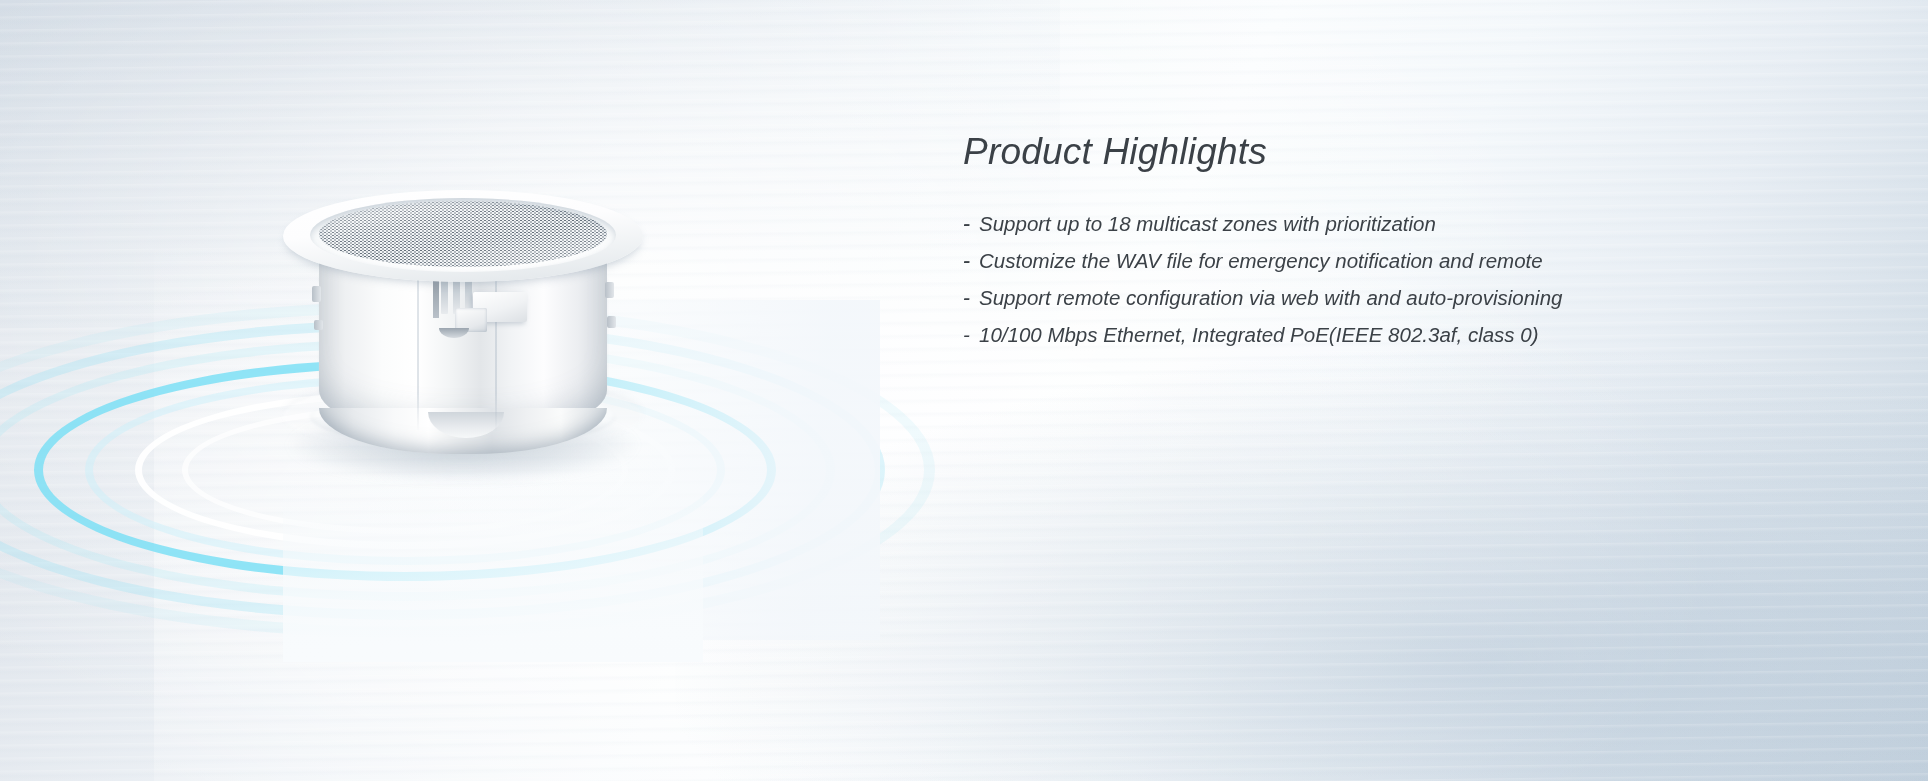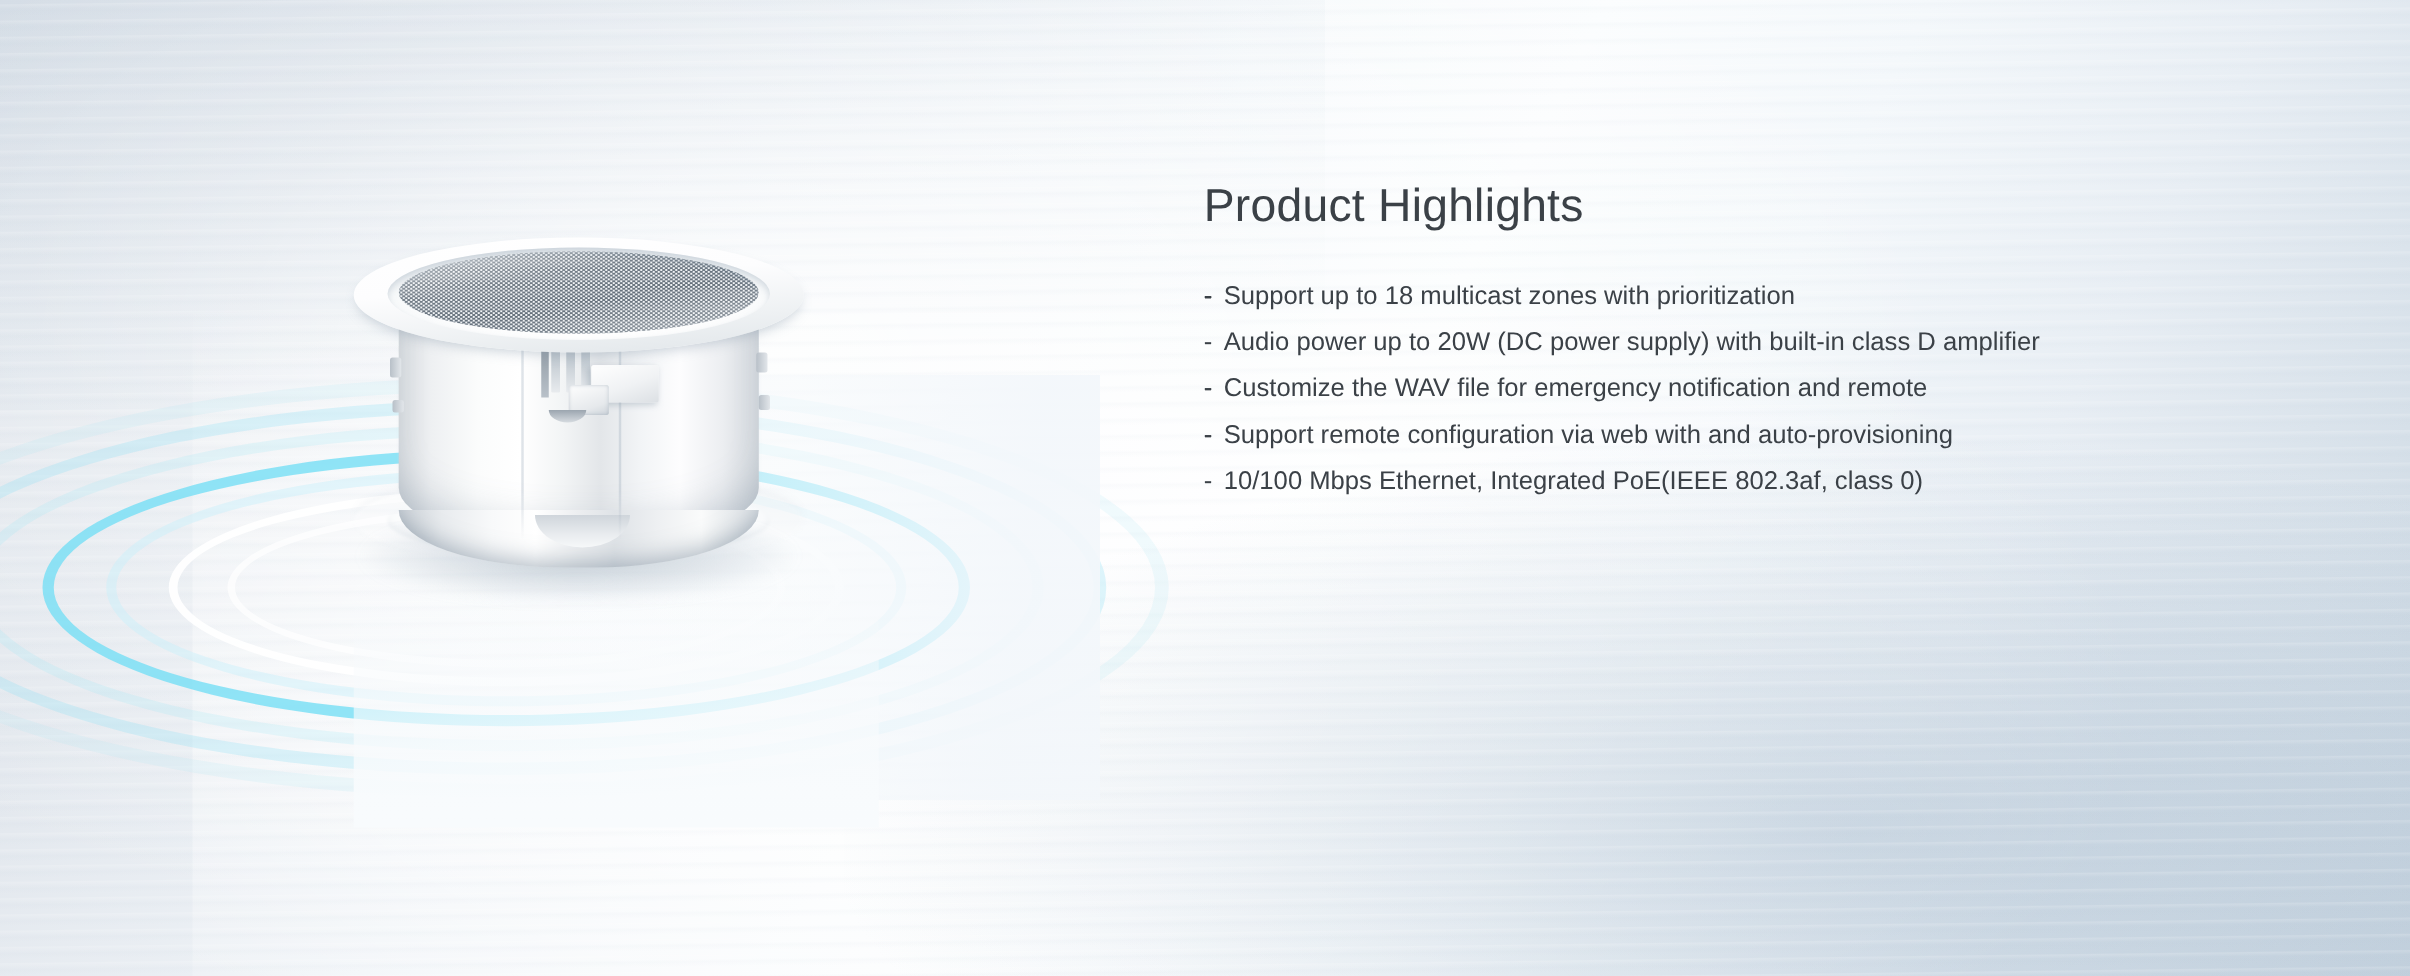--- a/index.html
+++ b/index.html
@@ -268,22 +268,23 @@
     position:absolute;
     left:283px; top:452px;
     width:420px; height:210px;
     background:linear-gradient(180deg, rgba(247,250,252,0) 0%, rgba(247,250,252,.55) 45%, rgba(248,251,253,.96) 88%, #f8fbfd 100%);
     pointer-events:none;
   }
 
   
   #copy {
     position:absolute;
-    left:963px; top:146px;
+    left:963px; top:133px;
     width:900px;
+    font-style:italic;
   }
   #page-title {
     font-size:37px;
     font-weight:400;
     color:#3b4147;
     letter-spacing:.2px;
     line-height:1;
     margin-bottom:44px;
     white-space:nowrap;
   }
@@ -374,21 +375,21 @@
     <div class="grille"></div>
     <div class="grille-sheen"></div>
   </div>
 
   <div id="copy">
     <h1 id="page-title">Product Highlights</h1>
     <ul id="highlight-list">
         <li><span class="dash">-</span></li>
         <li><span class="dash">-</span></li>
         <li><span class="dash">-</span><span>Support up to 18 multicast zones with prioritization</span></li>
-        <li><span class="dash">-</span><span>Audio power up to 20W (DC power supply) with built-in class D amplifier</span></li>
+        <li><span class="dash">-</span></li>
         <li><span class="dash">-</span></li>
         <li><span class="dash">-</span><span>Customize the WAV file for emergency notification and remote</span></li>
         <li><span class="dash">-</span></li>
         <li><span class="dash">-</span><span>Support remote configuration via web with and auto-provisioning</span></li>
         <li><span class="dash">-</span><span>10/100 Mbps Ethernet, Integrated PoE(IEEE 802.3af, class 0)</span></li>
       </ul>
   </div>
 
 </div>
 

